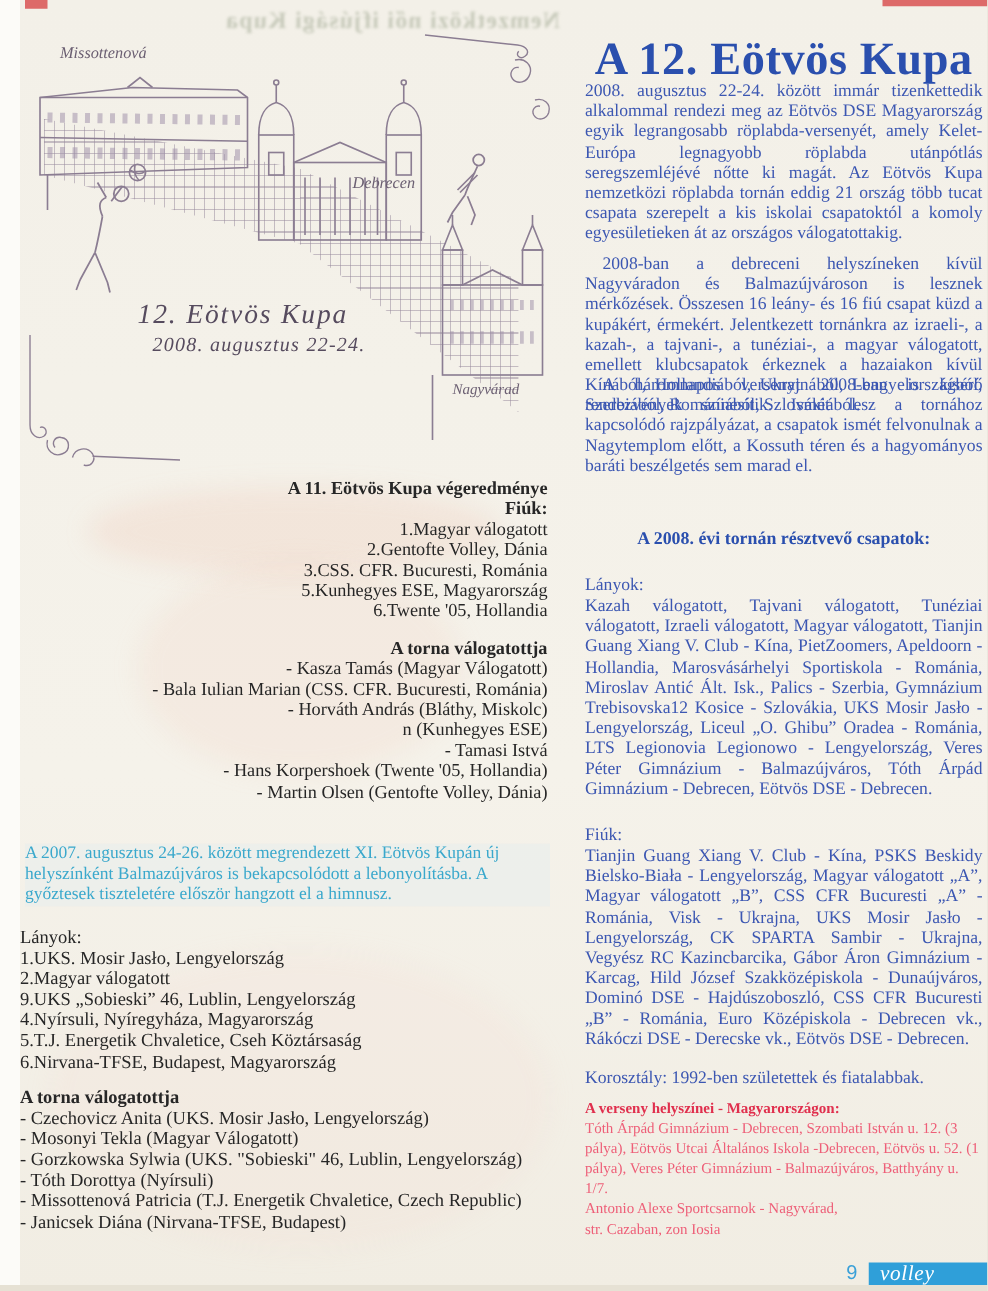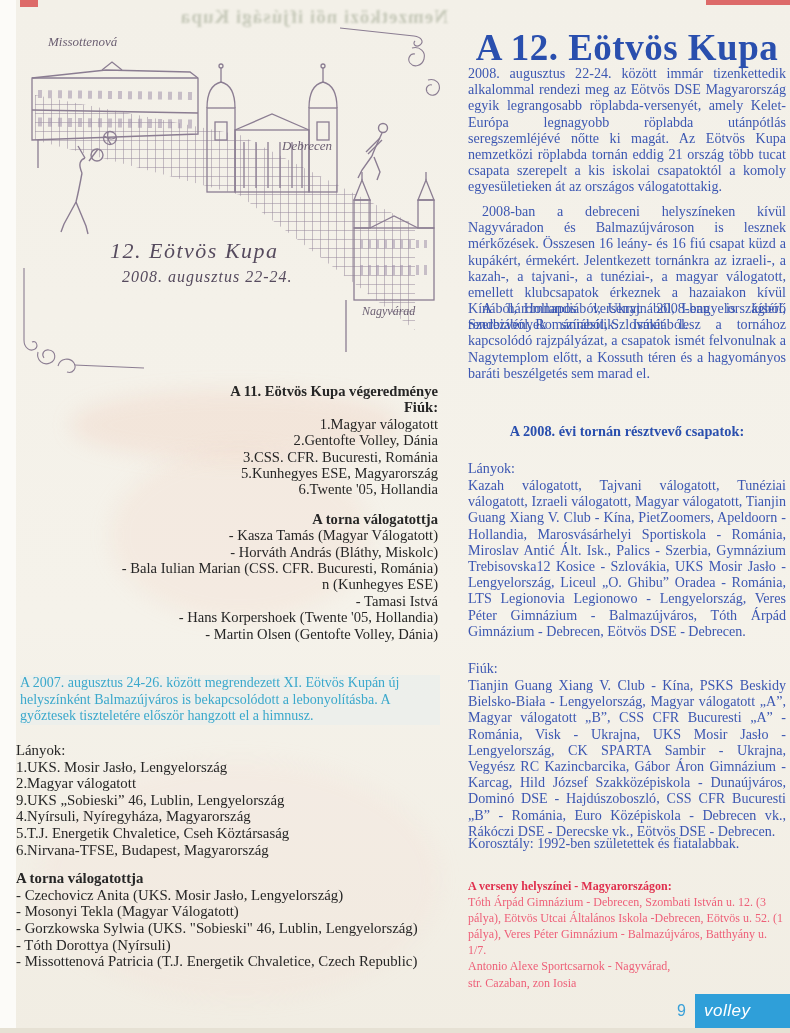--- a/index.html
+++ b/index.html
@@ -38,41 +38,41 @@
   .title{top:2px;font-size:37px;font-weight:bold;color:#2a4fae;text-align:center;letter-spacing:.5px;width:318px;margin-top:16px;}
   .para{color:#3c57b2;font-size:14.1px;line-height:16.2px;text-align:justify;}
   .p1{top:57px;}
   .p2{top:195px;text-indent:14px;}
   .p3{top:292px;text-indent:14px;}
   .section-head{top:415px;color:#2a4fae;font-weight:bold;font-size:14.3px;text-align:center;}
   .glabel{top:452px;color:#3c57b2;font-size:14.1px;}
   .gtext{top:469px;}
   .blabel{top:652px;color:#3c57b2;font-size:14.1px;}
   .btext{top:669px;}
-  .age{top:827px;color:#3c57b2;font-size:14.1px;}
+  .age{top:846px;color:#3c57b2;font-size:14.1px;}
   .venues{top:870px;font-size:12px;line-height:16.1px;}
   .red-head{color:#e02f4d;font-weight:bold;}
   .red-body{color:#ee5f78;}
 
   
   .results11{position:absolute;left:18px;top:383px;width:420px;text-align:right;
      font-size:14.6px;line-height:16.4px;color:#262626;}
   .results11 .bold{font-weight:bold;}
   .results11 .gap{height:13px;}
   .note2007{position:absolute;left:20px;top:675px;width:420px;color:#3aa8cc;
      font-size:14px;line-height:16.6px;background:rgba(215,235,242,.25);}
   .girls11{position:absolute;left:16px;top:742px;width:432px;font-size:14.8px;line-height:16.6px;color:#262626;}
   .girls11 .bold{font-weight:bold;}
   .girls11 .gap{height:12px;}
 
   
   .footer{position:absolute;right:0;bottom:5px;display:flex;align-items:center;gap:9px;}
   .page-num{color:#3aa0d8;font-size:16px;font-family:"Liberation Sans",sans-serif;}
-  .volley-box{width:86px;height:34px;background:#2f9fd9;color:#ffffff;
-     font-family:Liberation Sans, sans-serif;font-size:17px;font-style:italic;
+  .volley-box{width:86px;height:18px;background:#2f9fd9;color:#ffffff;
+     font-family:Liberation Serif, serif;font-size:17px;font-style:italic;
      display:flex;align-items:center;padding-left:9px;letter-spacing:.5px;}
 </style>
 </head>
 <body>
 
 <div class="page">
   <div class="left-strip"></div>
 
   <div class="ghost-band">Nemzetközi női ifjúsági Kupa</div>
   <div class="red-mark" style="left:20px;top:0;width:18px;height:7px;"></div>
@@ -180,22 +180,22 @@
     <div class="bold">A 11. Eötvös Kupa végeredménye</div>
     <div class="bold">Fiúk:</div>
     <div>1.Magyar válogatott</div>
     <div>2.Gentofte Volley, Dánia</div>
     <div>3.CSS. CFR. Bucuresti, Románia</div>
     <div>5.Kunhegyes ESE, Magyarország</div>
     <div>6.Twente '05, Hollandia</div>
     <div class="gap"></div>
     <div class="bold">A torna válogatottja</div>
     <div>- Kasza Tamás (Magyar Válogatott)</div>
+    <div>- Bala Iulian Marian (CSS. CFR. Bucuresti, Románia)</div>
     <div>- Horváth András (Bláthy, Miskolc)</div>
-    <div>- Bala Iulian Marian (CSS. CFR. Bucuresti, Románia)</div>
     <div>n (Kunhegyes ESE)</div>
     <div>- Tamasi Istvá</div>
     <div>- Hans Korpershoek (Twente '05, Hollandia)</div>
     <div>- Martin Olsen (Gentofte Volley, Dánia)</div>
   </div>
 
   <div class="note2007">A 2007. augusztus 24-26. között megrendezett XI. Eötvös Kupán új helyszínként Balmazújváros is bekapcsolódott a lebonyolításba. A győztesek tiszteletére először hangzott el a himnusz.</div>
 
   <div class="girls11">
     <div>Lányok:</div>
@@ -205,20 +205,21 @@
     <div>4.Nyírsuli, Nyíregyháza, Magyarország</div>
     <div>5.T.J. Energetik Chvaletice, Cseh Köztársaság</div>
     <div>6.Nirvana-TFSE, Budapest, Magyarország</div>
     <div class="gap"></div>
     <div class="bold">A torna válogatottja</div>
     <div>- Czechovicz Anita (UKS. Mosir Jasło, Lengyelország)</div>
     <div>- Mosonyi Tekla (Magyar Válogatott)</div>
     <div>- Gorzkowska Sylwia (UKS. "Sobieski" 46, Lublin, Lengyelország)</div>
     <div>- Tóth Dorottya (Nyírsuli)</div>
     <div>- Missottenová Patricia (T.J. Energetik Chvaletice, Czech Republic)</div>
+    <div>- Janicsek Diána (Nirvana-TFSE, Budapest)</div>
   </div>
 
   <div class="footer">
     <span class="page-num">9</span>
     <span class="volley-box">volley</span>
   </div>
 
   <div class="bottom-strip"></div>
 </div>
 

